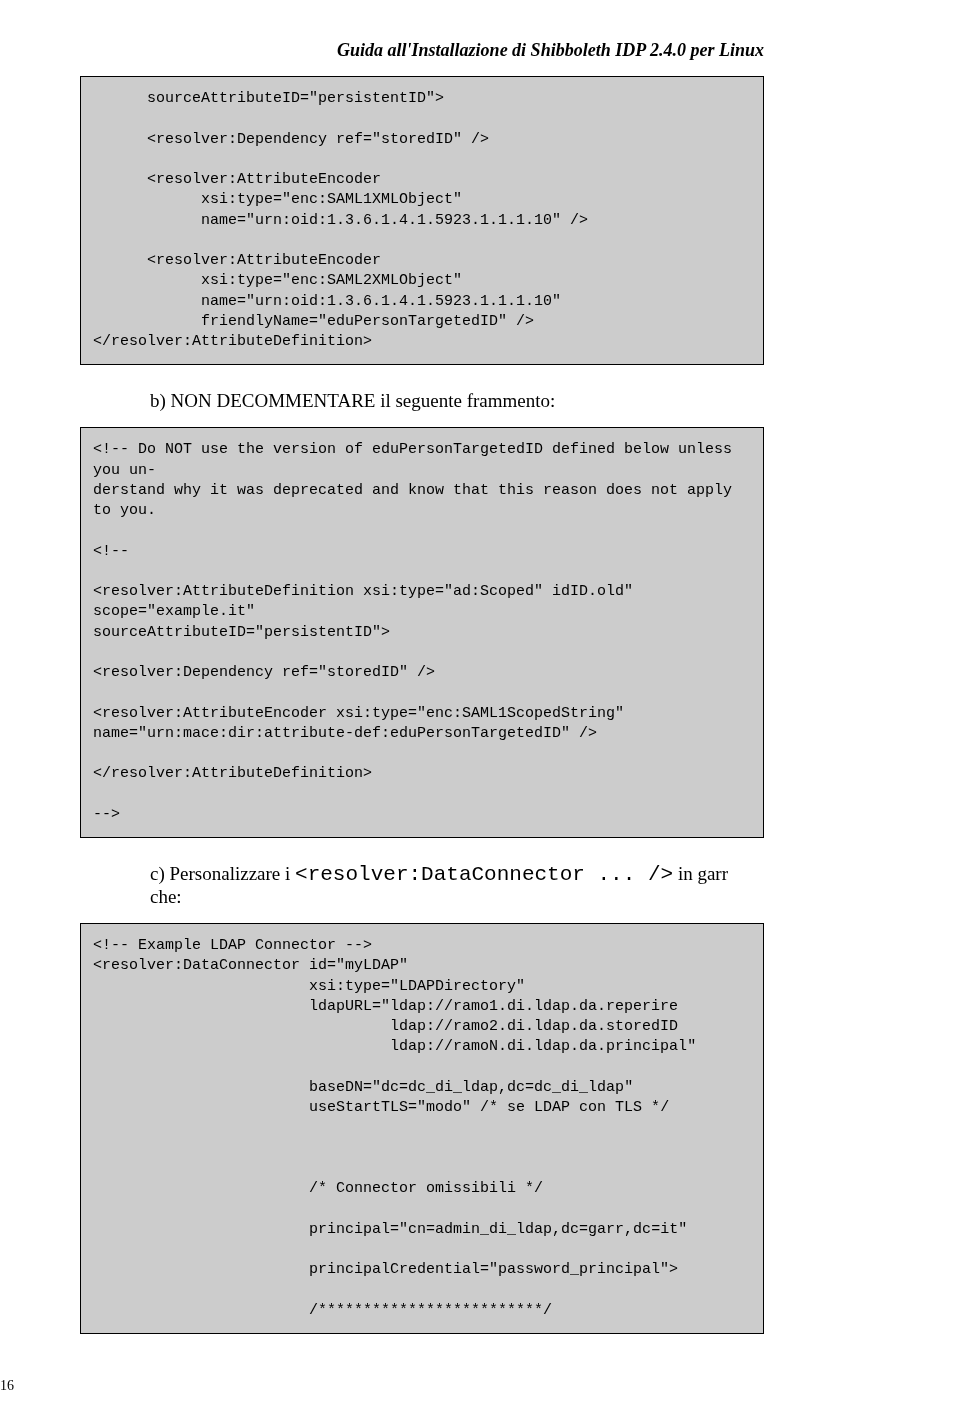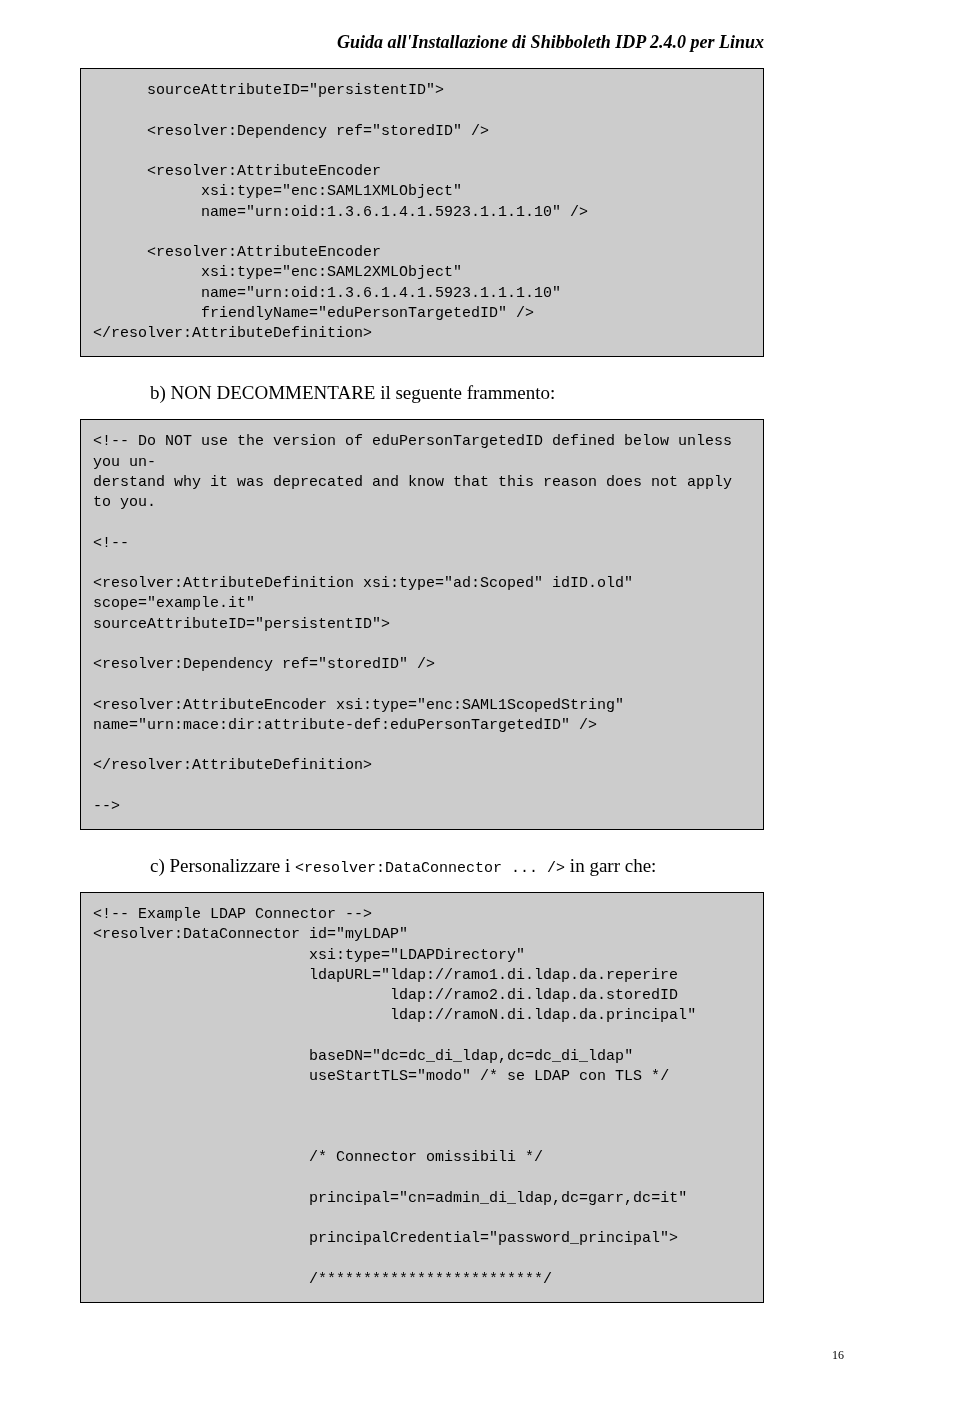--- a/index.html
+++ b/index.html
@@ -5,21 +5,21 @@
   * { box-sizing: border-box; }
   body {
     margin: 0;
     padding: 0;
     background: #fff;
     font-family: "Times New Roman", Times, serif;
     width: 960px;
   }
   .page {
     width: 844px;
-    padding: 32px 80px 50px 80px;
+    padding: 40px 80px 50px 80px;
     position: relative;
   }
   .header-title {
     text-align: right;
     font-style: italic;
     font-weight: bold;
     font-size: 18px;
     margin-bottom: 15px;
   }
   .code-box {
@@ -32,22 +32,22 @@
     white-space: pre-wrap;
     margin-bottom: 25px;
     word-break: break-word;
   }
   .body-text {
     font-family: "Times New Roman", Times, serif;
     font-size: 19px;
     margin: 25px 0 15px 70px;
   }
   .page-number {
-    text-align: right;
-    font-size: 12px;
+    text-align: left;
+    font-size: 14px;
     position: absolute;
     bottom: 15px;
     left: 0;
     right: 0;
   }
   .bold { font-weight: normal; }
 </style>
 </head>
 <body>
 
@@ -81,21 +81,21 @@
 
 &lt;resolver:Dependency ref="storedID" /&gt;
 
 &lt;resolver:AttributeEncoder xsi:type="enc:SAML1ScopedString"
 name="urn:mace:dir:attribute-def:eduPersonTargetedID" /&gt;
 
 &lt;/resolver:AttributeDefinition&gt;
 
 --&gt;</span></div>
 
-  <div class="body-text"><span>c)  Personalizzare i </span><span style="font-family:'Courier New',monospace;font-size:15px;">&lt;resolver:DataConnector ... /&gt;</span><span> in garr che:</span></div>
+  <div class="body-text"><span>c)  Personalizzare i </span><span style="font-family:'Courier New',monospace;font-size:21px;">&lt;resolver:DataConnector ... /&gt;</span><span> in garr che:</span></div>
 
   <div class="code-box"><span>&lt;!-- Example LDAP Connector --&gt;</span>
 <span>&lt;resolver:DataConnector id="myLDAP"</span>
 <span>                        xsi:type="LDAPDirectory"</span>
 <span>                        ldapURL="</span><span class="bold">ldap://ramo1.di.ldap.da.reperire</span>
 <span class="bold">                                 ldap://ramo2.di.ldap.da.storedID</span>
 <span class="bold">                                 ldap://ramoN.di.ldap.da.principal</span><span>"</span>
 
 <span>                        baseDN="dc=</span><span class="bold">dc_di_ldap</span><span>,dc=</span><span class="bold">dc_di_ldap</span><span>"</span>
 <span>                        useStartTLS="</span><span class="bold">modo</span><span>" /* se LDAP con TLS */</span>

